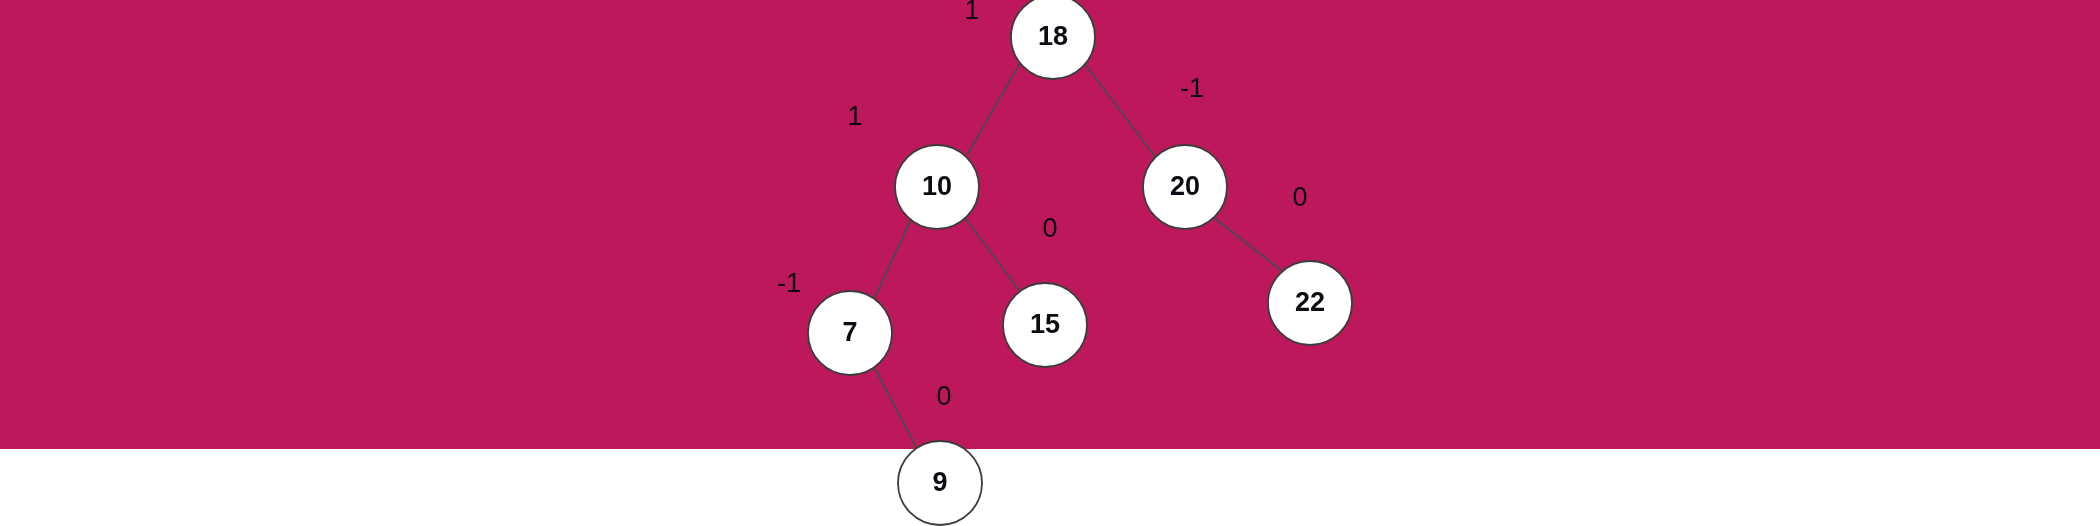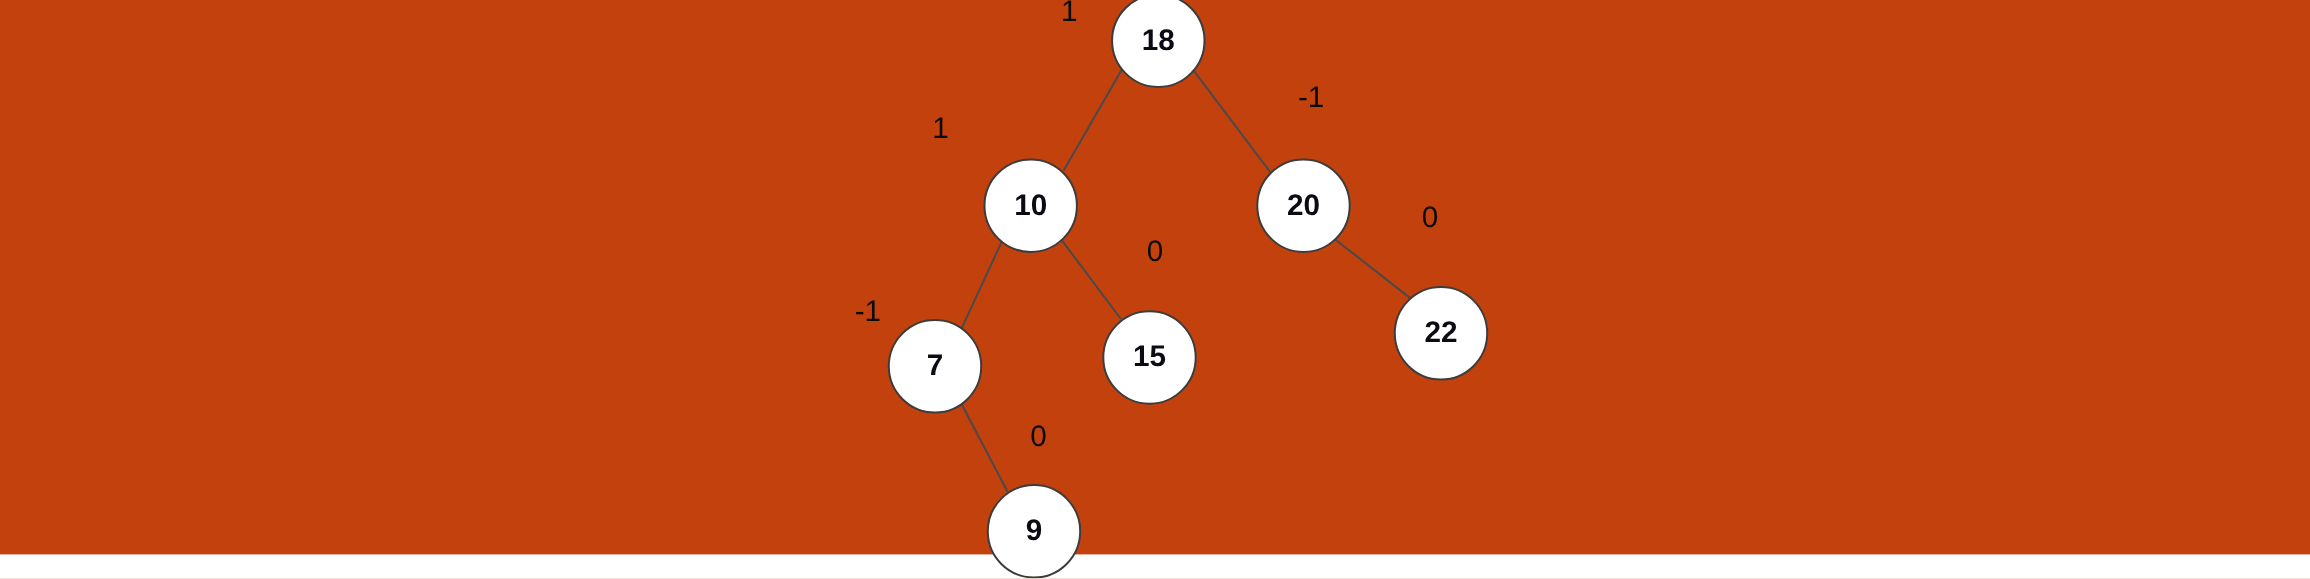--- a/index.html
+++ b/index.html
@@ -10,22 +10,22 @@
   }
   body {
     width: 2100px;
     height: 526px;
     overflow: hidden;
     font-family: "Liberation Sans", sans-serif;
   }
   #canvas {
     position: relative;
     width: 2100px;
-    height: 504px;
-    background: #c2410c;
+    height: 449px;
+    background: #be185d;
   }
   #tree-svg {
     position: absolute;
     top: 0;
     left: 0;
     width: 2100px;
     height: 526px;
   }
   .edge-line {
     stroke: #4a4a4a;

